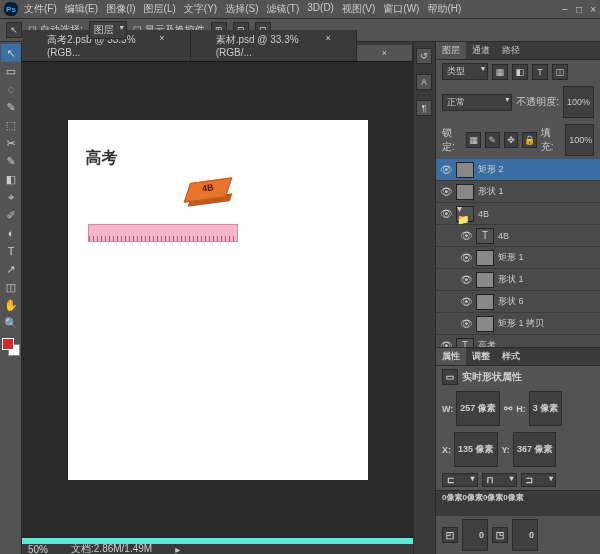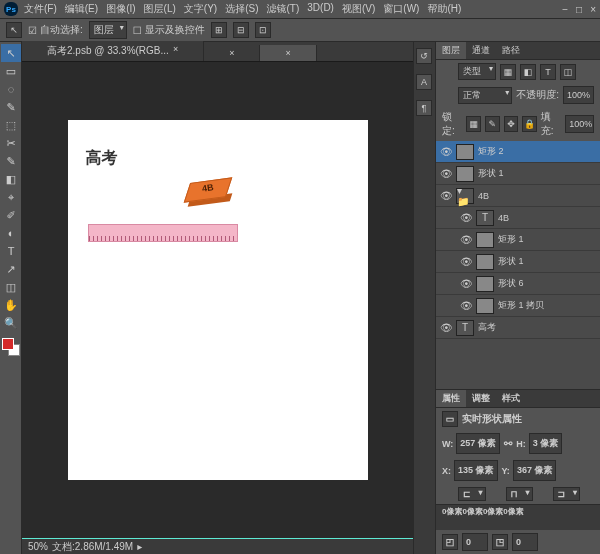--- a/index.html
+++ b/index.html
@@ -28,29 +28,29 @@
 .tab .x{font-size:9px;}
 .canvas-wrap{flex:1;background:#2a2a2a;display:flex;align-items:center;justify-content:center;position:relative;padding:20px;}
 .canvas{background:#fff;width:300px;height:360px;position:relative;}
 .cv-text{position:absolute;left:18px;top:28px;color:#333;font-size:16px;font-weight:bold;}
 .eraser{position:absolute;left:120px;top:60px;width:44px;height:30px;}
 .eraser .top{position:absolute;left:0;top:0;width:40px;height:20px;background:#e8732c;transform:skewX(-25deg) rotate(-8deg);border:1px solid #c25a1a;}
 .eraser .side{position:absolute;left:2px;top:16px;width:40px;height:8px;background:#c25a1a;transform:skewX(-25deg) rotate(-8deg);}
 .eraser .lbl{position:absolute;left:14px;top:3px;color:#4a1f05;font-size:9px;font-weight:bold;transform:rotate(-8deg);}
 .ruler{position:absolute;left:20px;top:104px;width:150px;height:18px;background:#f4b6c8;border:1px solid #d98aa3;}
 .ruler::after{content:"";position:absolute;left:0;right:0;bottom:0;height:5px;background:repeating-linear-gradient(90deg,#b05a78 0,#b05a78 1px,transparent 1px,transparent 4px);}
-.statusbar{height:16px;background:#3a3a3a;border-top:1px solid #5eead4;display:flex;align-items:center;padding:0 6px;gap:4px;font-size:9px;}
+.statusbar{height:16px;background:#3a3a3a;border-top:6px solid #5eead4;display:flex;align-items:center;padding:0 6px;gap:23px;font-size:9px;}
 .right-col{width:165px;background:#535353;border-left:1px solid #2a2a2a;display:flex;flex-direction:column;}
 .panel-tabs{display:flex;height:18px;background:#3a3a3a;border-bottom:1px solid #2a2a2a;}
 .panel-tab{padding:2px 6px;font-size:9px;}
 .panel-tab.active{background:#535353;}
 .panel-row{display:flex;align-items:center;gap:4px;padding:3px 6px;}
-.drop{background:#3f3f3f;border:1px solid #2a2a2a;padding:1px 14px 1px 4px;position:relative;font-size:9px;margin-left:16px;}
+.drop{background:#3f3f3f;border:1px solid #2a2a2a;padding:1px 22px 1px 4px;position:relative;font-size:9px;}
 .drop::after{content:"▾";position:absolute;right:2px;top:0;font-size:8px;}
-.val{background:#3f3f3f;border:1px solid #2a2a2a;padding:3px 3px;font-size:9px;min-width:26px;}
+.val{background:#3f3f3f;border:1px solid #2a2a2a;padding:10px 3px;font-size:9px;min-width:26px;text-align:right;}
 .layers{flex:1;overflow:auto;background:#4a4a4a;}
 .layer{display:flex;align-items:center;height:22px;padding:0 4px;gap:4px;border-bottom:1px solid #3a3a3a;}
 .layer.sel{background:#3a6ea5;}
 .layer.indent{padding-left:24px;}
 .eye{width:12px;font-size:10px;}
 .thumb{width:18px;height:16px;background:#fff;border:1px solid #222;}
 .thumb.rect{background:linear-gradient(#888,#888);}
 .thumb.txt{background:#535353;display:flex;align-items:center;justify-content:center;color:#ccc;}
 .thumb.fold{background:#535353;color:#ccc;display:flex;align-items:center;justify-content:center;}
 .lname{font-size:9px;}
@@ -130,20 +130,21 @@
       </div>
     </div>
 
     <div class="doc-area">
       <div class="tabs" id="doc-tabs">
           <div class="tab">
             <span>高考2.psb @ 33.3%(RGB...</span>
             <span class="x">×</span>
           </div>
           <div class="tab">
+            <span>素材.psd @ 33.3%(RGB/...</span>
             <span class="x">×</span>
           </div>
           <div class="tab active">
             <span class="x">×</span>
           </div>
         </div>
       <div class="canvas-wrap">
         <div class="canvas">
           <div class="cv-text">高考</div>
           <div class="eraser">

